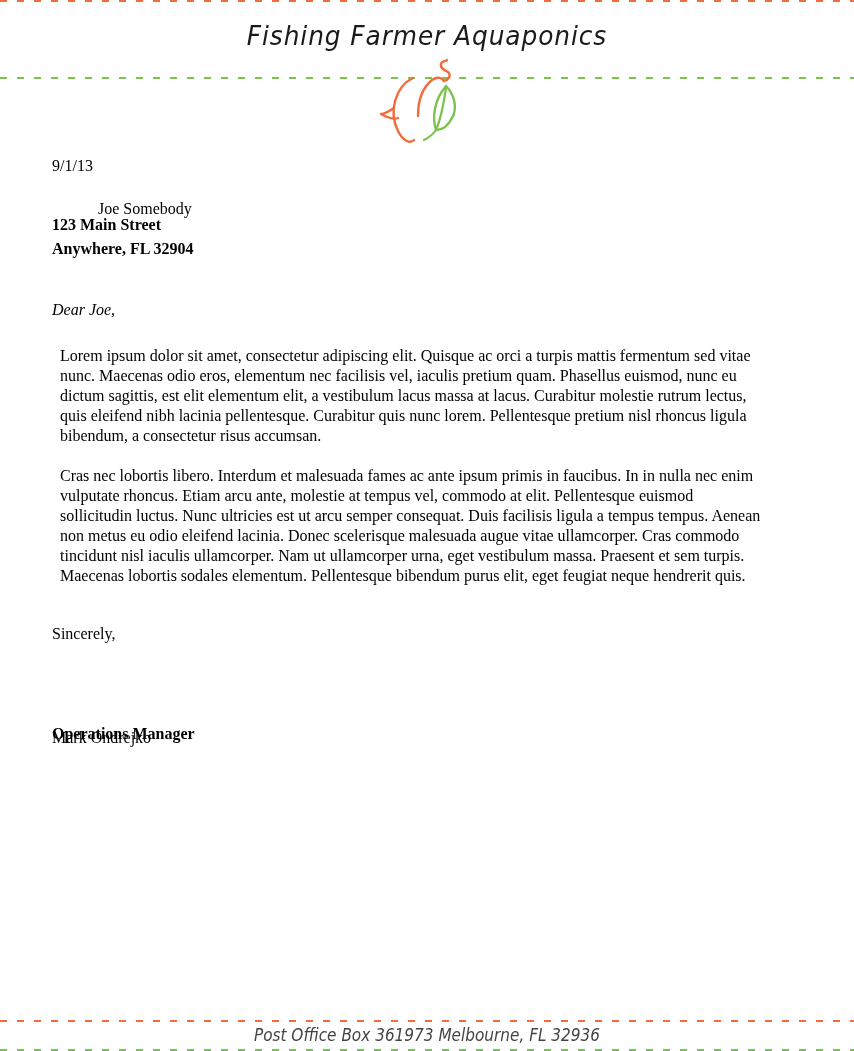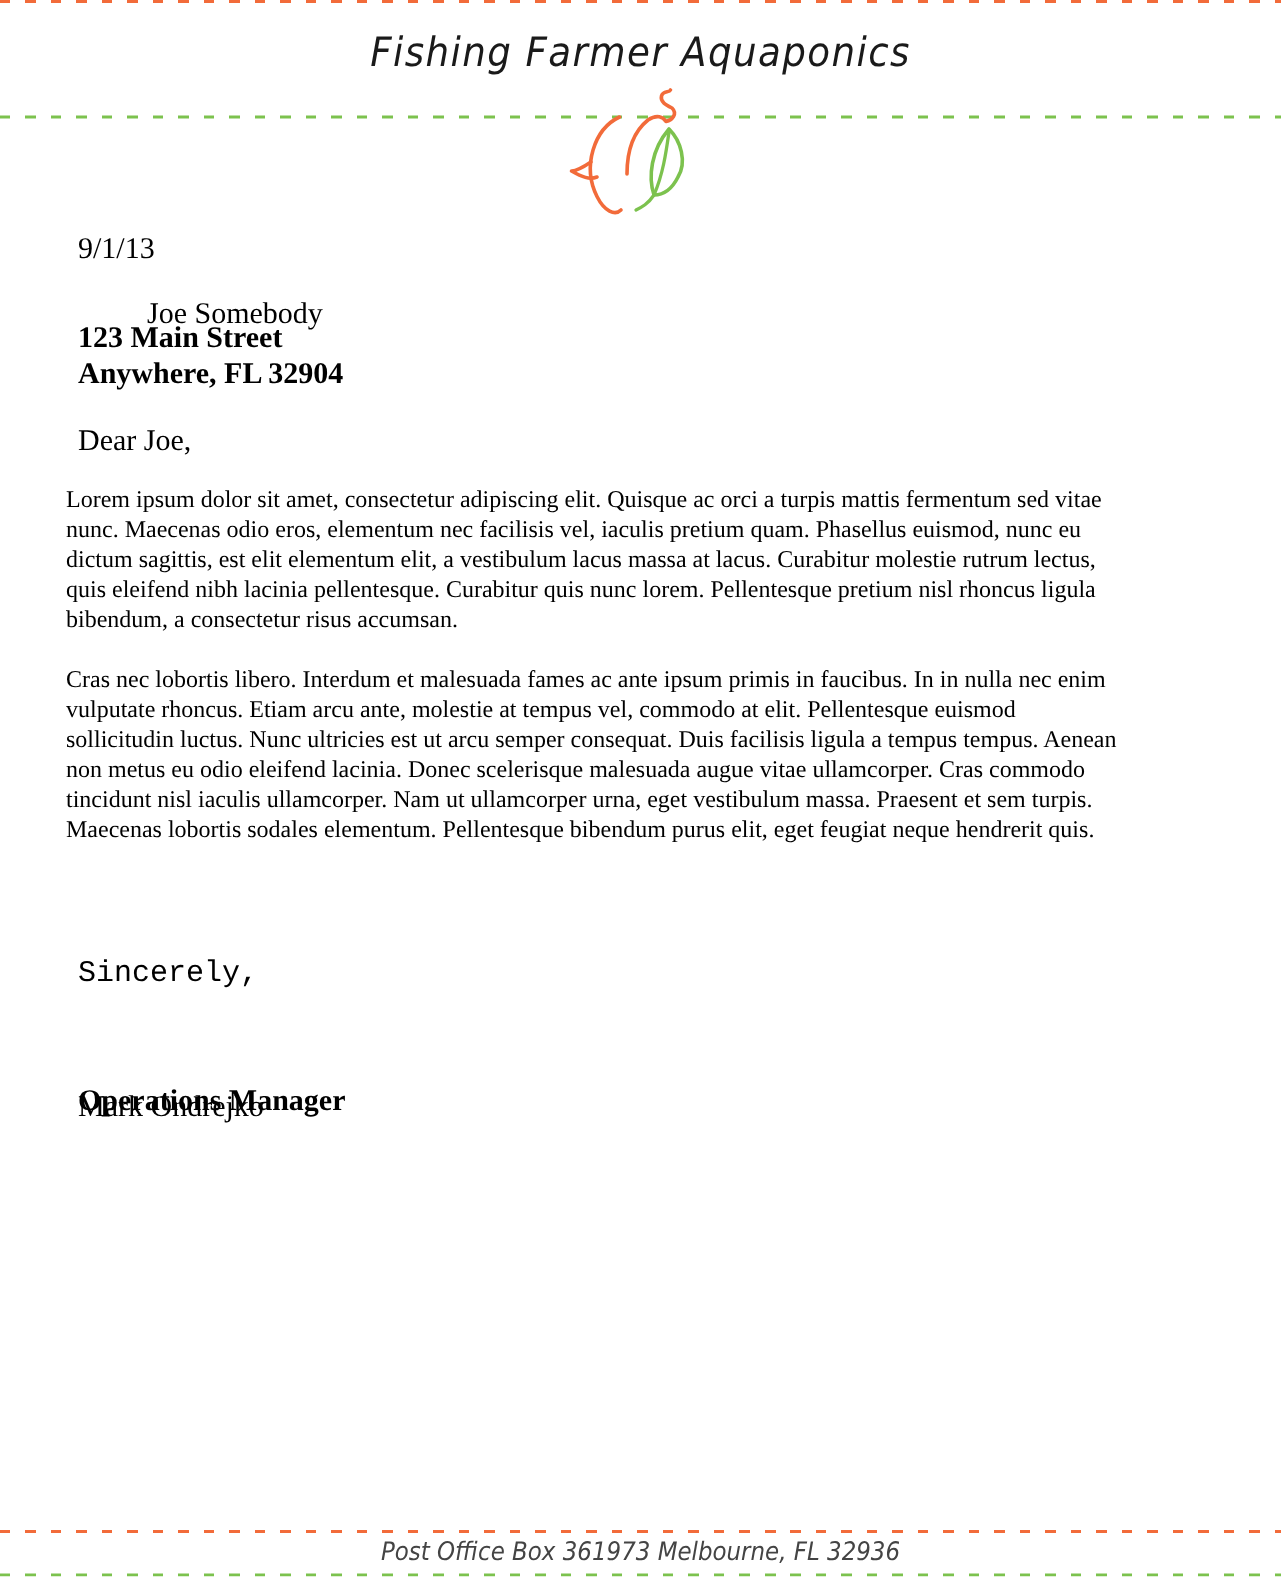--- a/index.html
+++ b/index.html
@@ -2,22 +2,22 @@
 <html><head>
 <meta charset="utf-8">
 <style>
   html, body { margin:0; padding:0; background:#ffffff; }
   body { width:854px; height:1051px; position:relative; overflow:hidden; font-family:"Liberation Serif", serif; color:#000; }
   .dash { position:absolute; left:0; width:854px; height:2px; }
   .dash.orange { background: repeating-linear-gradient(to right, #f26b3a 0 7px, transparent 7px 17px); }
   .dash.green { background: repeating-linear-gradient(to right, #7cc24e 0 7px, transparent 7px 17px); }
   .brand { position:absolute; top:20px; left:0; width:854px; text-align:center; font-family:"DejaVu Sans", sans-serif; font-style:italic; font-weight:normal; font-size:27px; letter-spacing:1px; color:#1a1a1a; transform:scaleX(0.92); }
   .logo { position:absolute; left:378px; top:56px; width:86px; height:92px; }
-  .text { position:absolute; left:52px; font-size:20px; line-height:20px; white-space:pre-line; }
-  .para { position:absolute; left:44px; width:705px; font-size:16px; line-height:20px; }
+  .text { position:absolute; left:52px; font-size:16px; line-height:20px; white-space:pre-line; }
+  .para { position:absolute; left:60px; width:705px; font-size:16px; line-height:20px;margin-top:22px; }
   .footer { position:absolute; top:1025px; left:0; width:854px; text-align:center; font-family:"DejaVu Sans", sans-serif; font-style:italic; font-size:17px; color:#444; transform:scaleX(0.9); }
 </style>
 </head>
 <body>
 
 <div class="dash orange" style="top:0px;"></div>
 <div class="brand">Fishing Farmer Aquaponics</div>
 <div class="dash green" style="top:77px;"></div>
 
 <svg class="logo" viewBox="0 0 86 92">
@@ -31,26 +31,26 @@
 </svg>
 
 <div class="text" style="top:156px;">9/1/13</div>
 
 <div>
   <div class="text" style="top:199px;margin-left:46px;">Joe Somebody</div>
   <div class="text" style="top:215px;font-weight:bold;">123 Main Street</div>
   <div class="text" style="top:239px;font-weight:bold;">Anywhere, FL 32904</div>
 </div>
 
-<div class="text" style="top:284px;">Dear Joe,</div>
+<div class="text" style="top:300px;font-style:italic;">Dear Joe,</div>
 
 <div class="para" style="top:324px;">Lorem ipsum dolor sit amet, consectetur adipiscing elit. Quisque ac orci a turpis mattis fermentum sed vitae nunc. Maecenas odio eros, elementum nec facilisis vel, iaculis pretium quam. Phasellus euismod, nunc eu dictum sagittis, est elit elementum elit, a vestibulum lacus massa at lacus. Curabitur molestie rutrum lectus, quis eleifend nibh lacinia pellentesque. Curabitur quis nunc lorem. Pellentesque pretium nisl rhoncus ligula bibendum, a consectetur risus accumsan.</div>
 <div class="para" style="top:444px;">Cras nec lobortis libero. Interdum et malesuada fames ac ante ipsum primis in faucibus. In in nulla nec enim vulputate rhoncus. Etiam arcu ante, molestie at tempus vel, commodo at elit. Pellentesque euismod sollicitudin luctus. Nunc ultricies est ut arcu semper consequat. Duis facilisis ligula a tempus tempus. Aenean non metus eu odio eleifend lacinia. Donec scelerisque malesuada augue vitae ullamcorper. Cras commodo tincidunt nisl iaculis ullamcorper. Nam ut ullamcorper urna, eget vestibulum massa. Praesent et sem turpis. Maecenas lobortis sodales elementum. Pellentesque bibendum purus elit, eget feugiat neque hendrerit quis.</div>
 
-<div class="text" style="top:640px;font-family:Liberation Mono, monospace;">Sincerely,</div>
+<div class="text" style="top:624px;">Sincerely,</div>
 
 <div>
   <div class="text" style="top:728px;">Mark Ondrejko</div>
   <div class="text" style="top:724px;font-weight:bold;">Operations Manager</div>
 </div>
 
 <div class="dash orange" style="top:1020px;"></div>
 <div class="footer">Post Office Box 361973 Melbourne, FL 32936</div>
 <div class="dash green" style="top:1049px;"></div>
 

